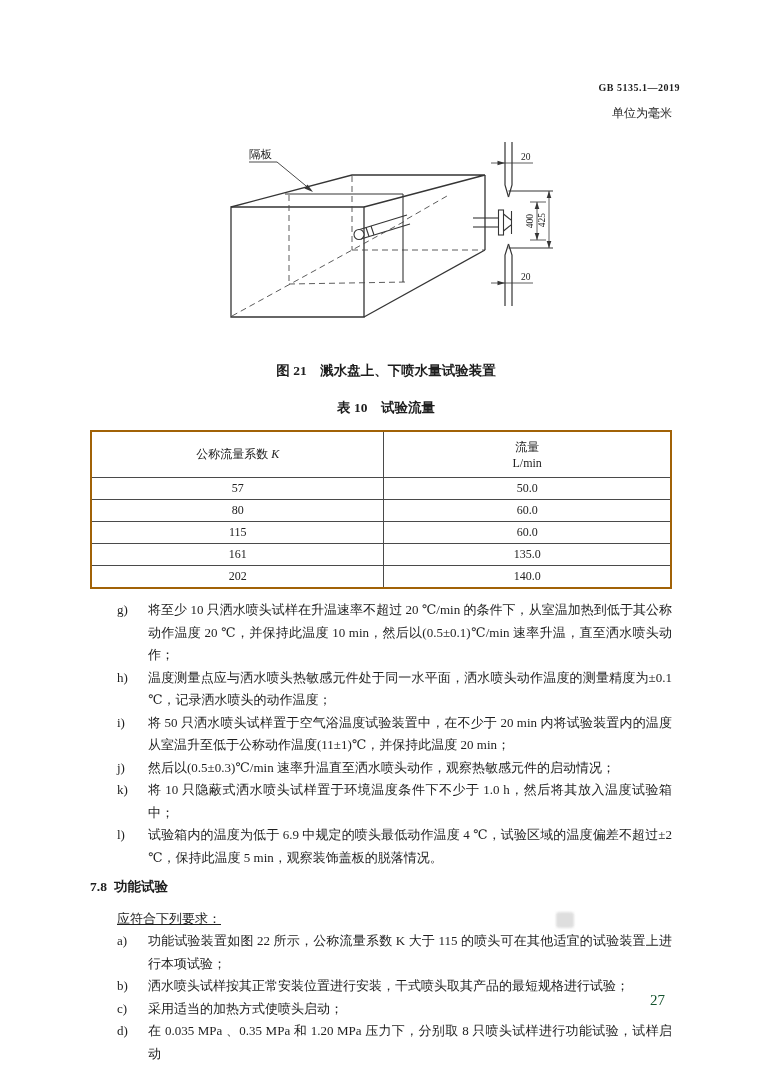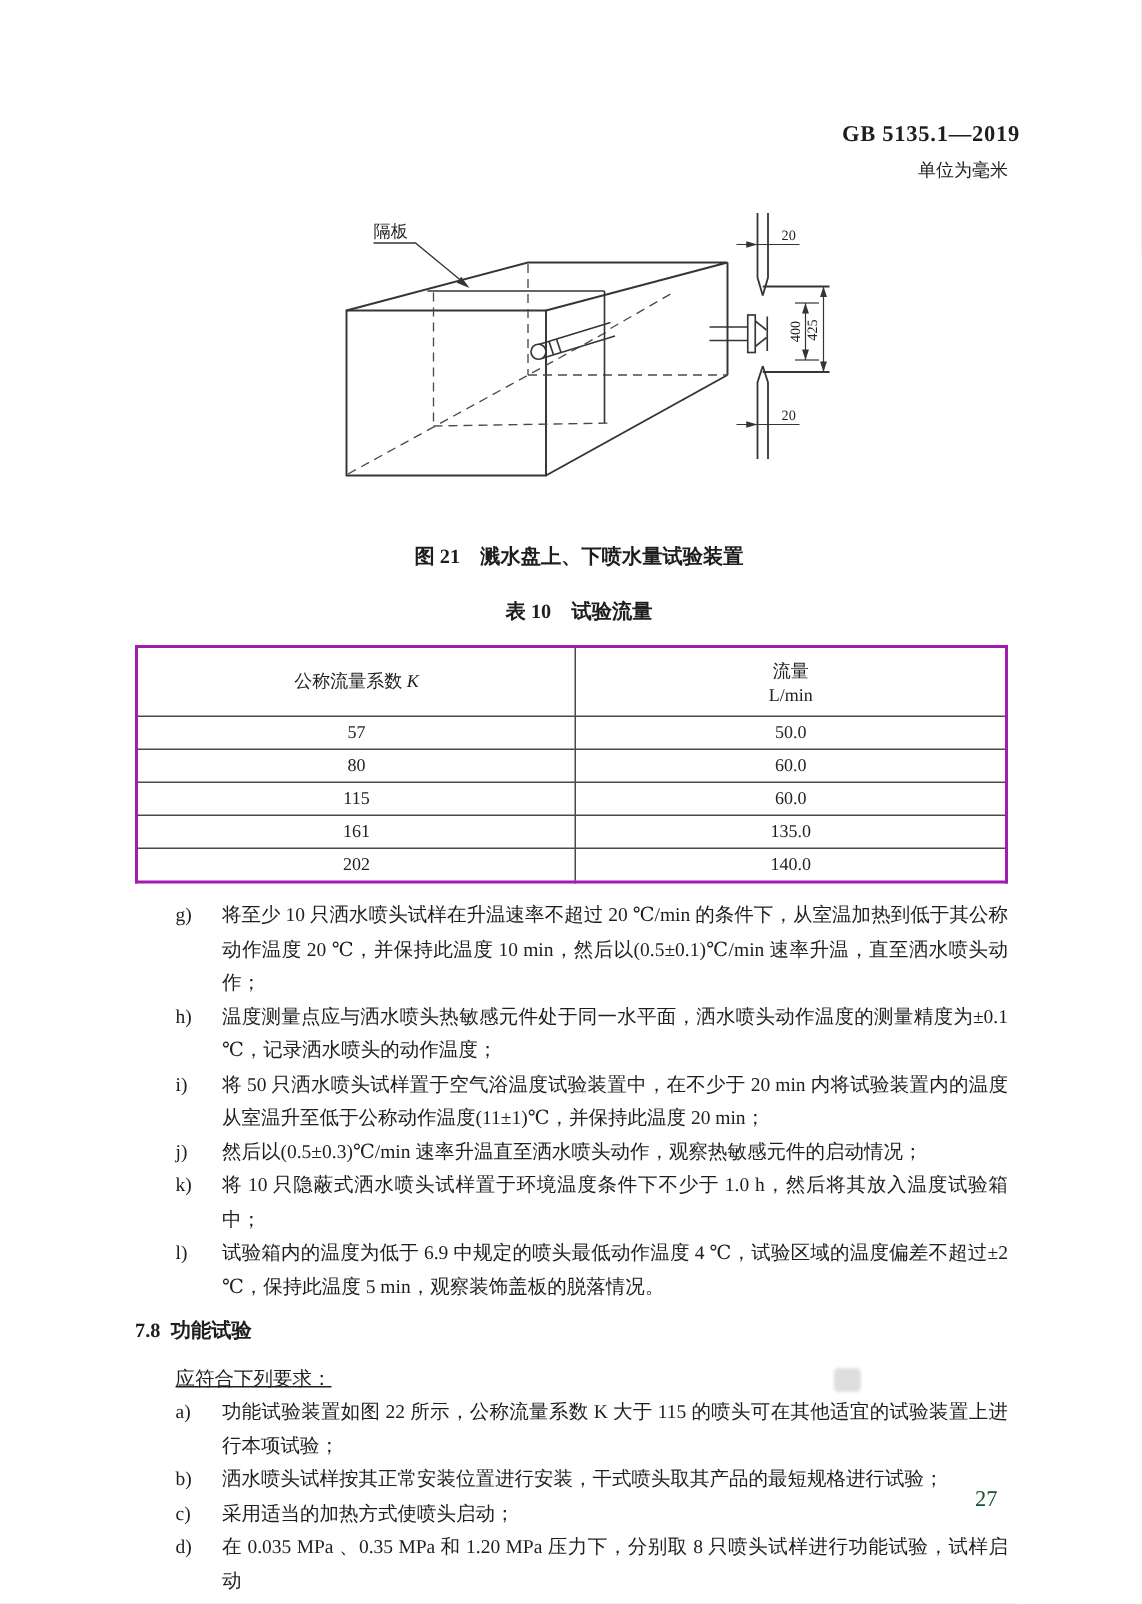--- a/index.html
+++ b/index.html
@@ -2,29 +2,29 @@
 <html><head>
 <meta charset="utf-8">
 <style>
   html,body{margin:0;padding:0;background:#e8e8e8;}
   .page{
     position:relative;width:761px;height:1069px;background:#ffffff;
     font-family:"Liberation Serif","DejaVu Serif",serif;color:#1e1e1e;
     overflow:hidden;margin:0 auto;
   }
   .abs{position:absolute;}
-  .std-code{top:82px;right:81px;font-size:15px;font-weight:bold;letter-spacing:.5px;}
+  .std-code{top:82px;right:81px;font-size:10px;font-weight:bold;letter-spacing:.5px;}
   .unit-note{top:105px;right:89px;font-size:12px;}
   .fig-caption{top:362px;left:90px;width:592px;text-align:center;font-weight:bold;font-size:13.5px;}
   .tbl-title{top:399px;left:90px;width:592px;text-align:center;font-weight:bold;font-size:13.5px;}
   table.flow{
     position:absolute;top:430px;left:90px;width:582px;
     border-collapse:collapse;font-size:12px;color:#222;
   }
-  table.flow{border:2px solid #a21caf;}
+  table.flow{border:2px solid #a16207;}
   table.flow th,table.flow td{
     border:1px solid #4a4a4a;text-align:center;font-weight:normal;padding:0;
   }
   table.flow th{height:45px;}
   table.flow td{height:21px;}
   .hdr2 div{line-height:16px;}
   .kvar{font-style:italic;}
   .textcol{position:absolute;top:599px;left:90px;width:582px;font-size:13px;line-height:22.5px;}
   .li{display:flex;}
   .li .lab{width:31px;padding-left:27px;flex:0 0 31px;}

